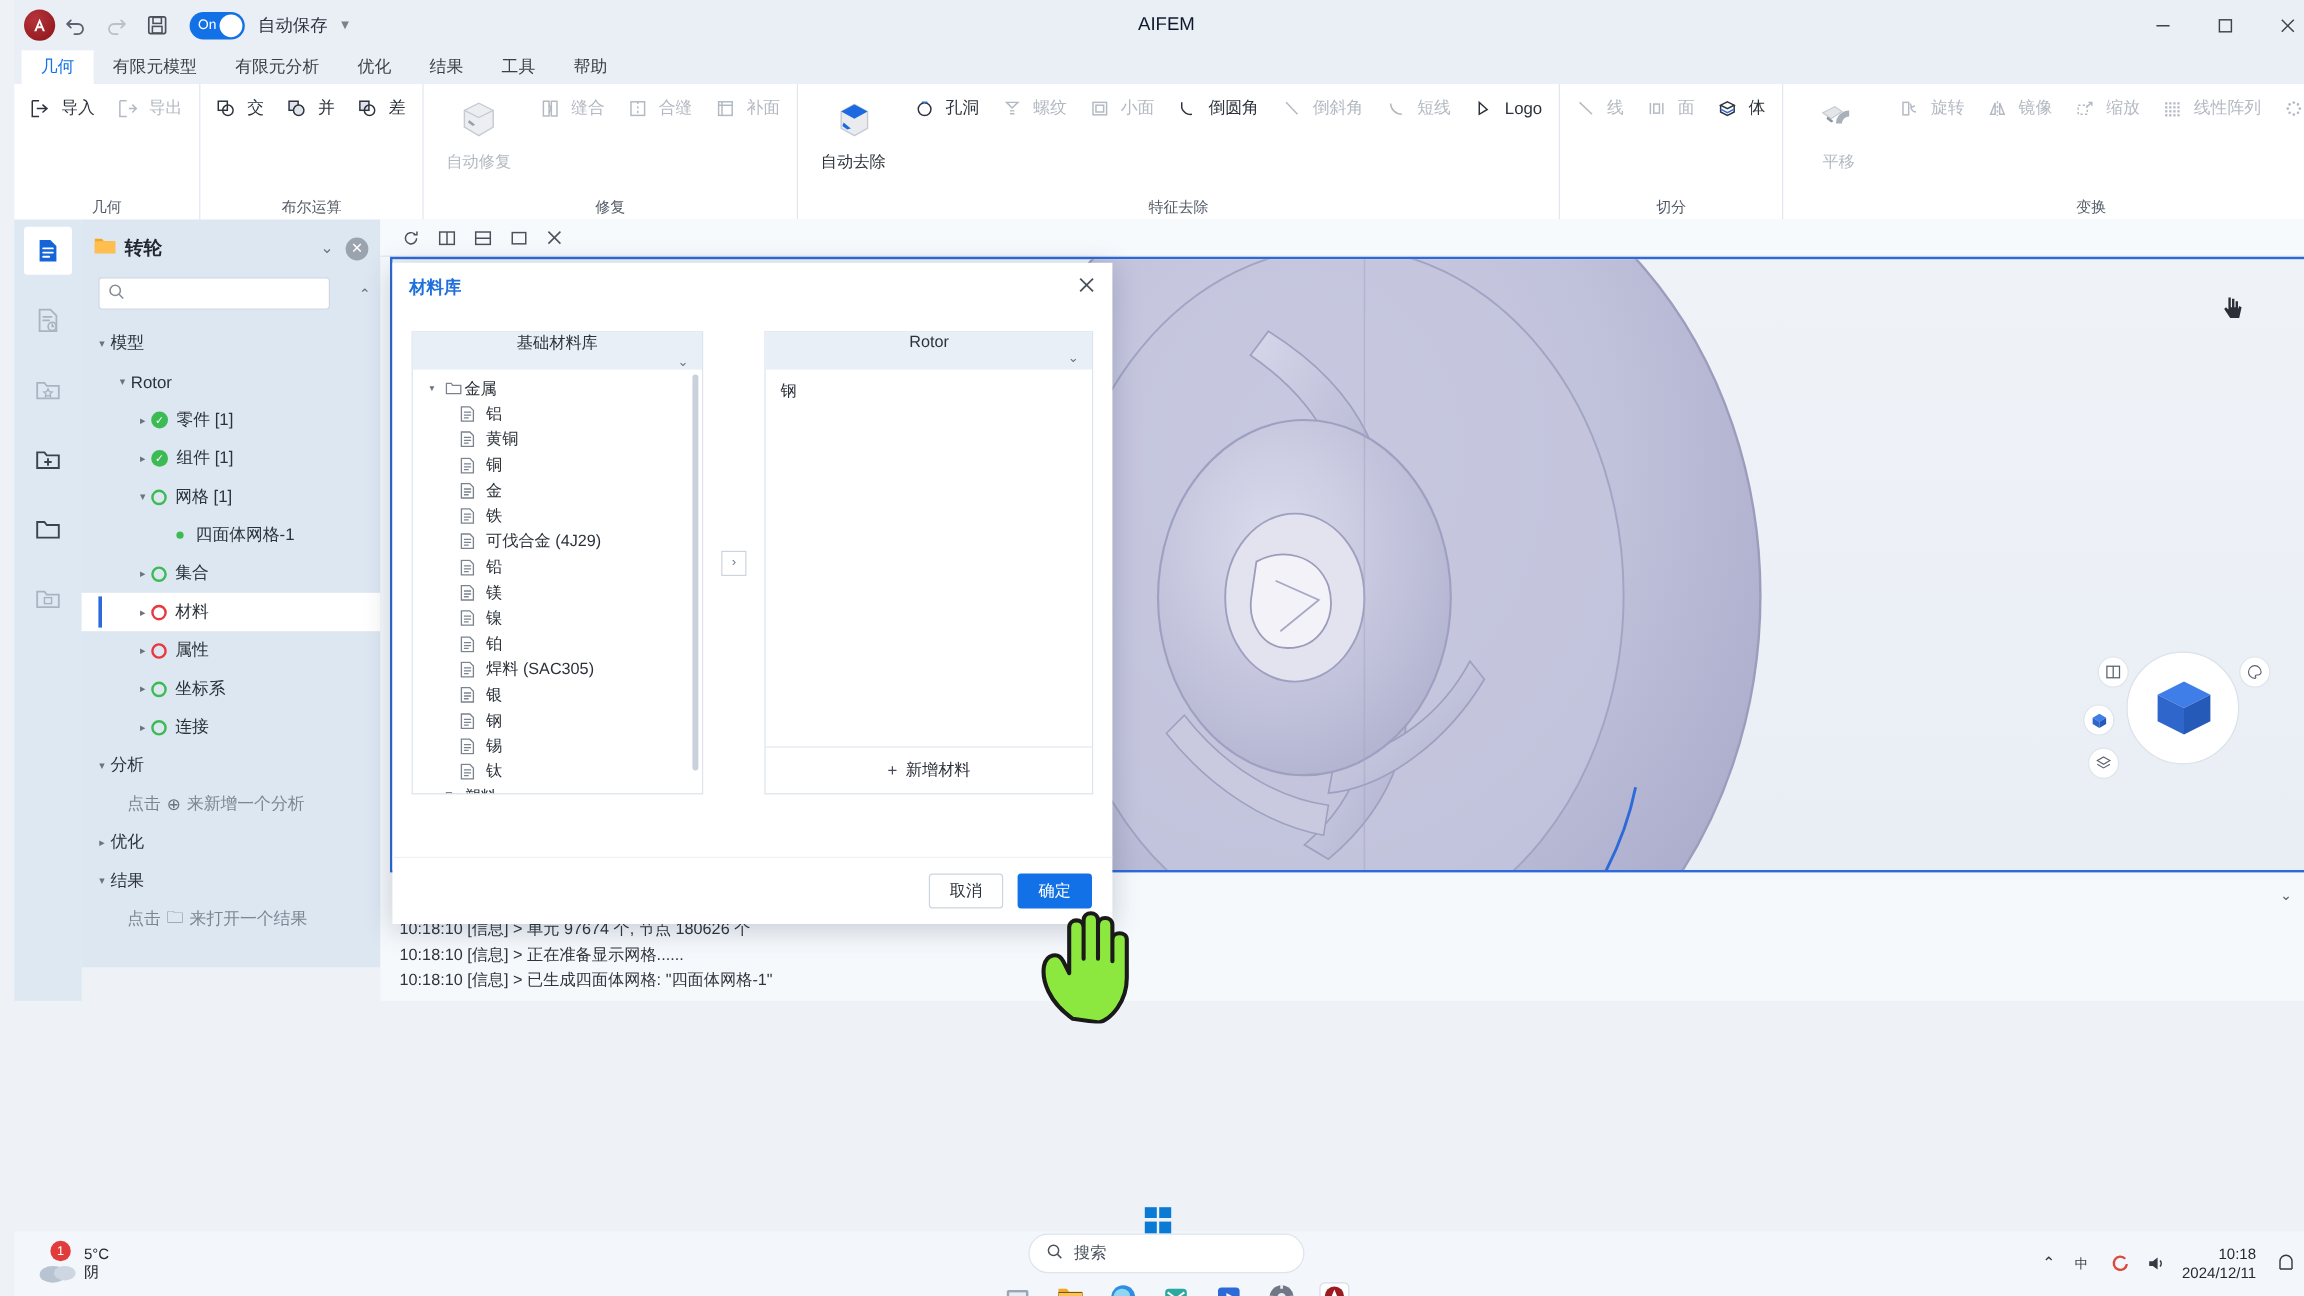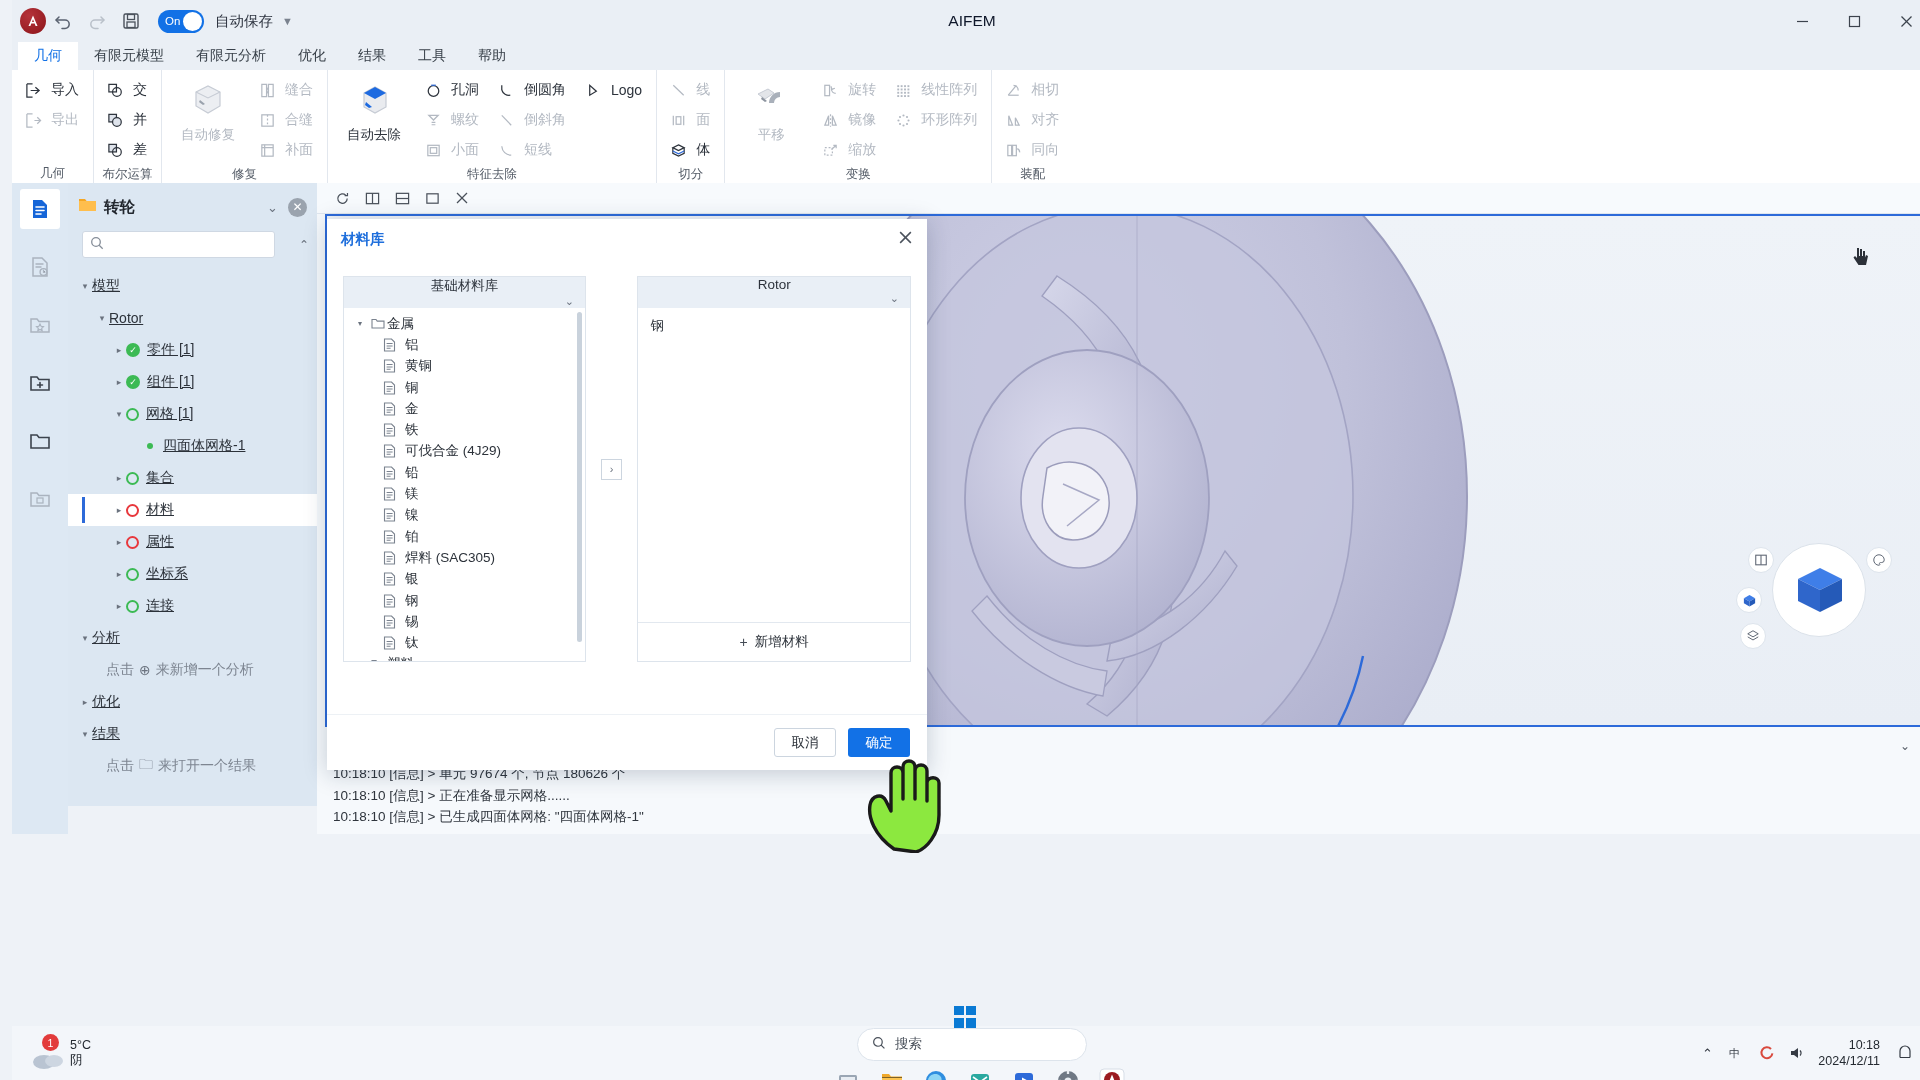--- a/index.html
+++ b/index.html
@@ -65,21 +65,21 @@
     position: absolute; top: 70px; left: 0; width: 1920px; height: 113px;
     background: #ffffff; display: flex; align-items: stretch;
   }
   .rgroup { position: relative; display: flex; flex-direction: column; padding: 0 4px; }
   .rgroup + .rgroup { border-left: 1px solid #e2e7ee; }
   .rgroup-body { flex: 1; display: flex; align-items: flex-start; padding-top: 5px; }
   .rgroup-label {
     height: 19px; text-align: center; font-size: 12.5px; color: #535b66;
     display: flex; align-items: center; justify-content: center;
   }
-  .rcol { display: flex; flex-direction: column; justify-content: flex-start; }
+  .rcol { display: flex; flex-direction: row; justify-content: flex-start; }
   .ritem {
     display: flex; align-items: center; height: 30px; padding: 0 10px 0 6px;
     font-size: 14px; color: #2d333c; white-space: nowrap;
   }
   .ritem.dis { color: #b3b9c2; }
   .ritem .gi { width: 22px; height: 20px; display: flex; align-items: center; justify-content: center; margin-right: 7px; }
   .ritem .gi svg { display: block; }
   .rbig {
     width: 84px; display: flex; flex-direction: column; align-items: center;
     justify-content: flex-start; padding-top: 4px;
@@ -126,21 +126,21 @@
   .tn.sel::before {
     content: ""; position: absolute; left: 14px; top: 3px; width: 3px; height: 26px;
     background: #2d6ad9;
   }
   .tn .arrow { width: 14px; color: #6b737f; font-size: 9px; display: flex; justify-content: center; }
   .tn .dot-g { width: 14px; height: 14px; border-radius: 50%; background: #3cba54; color: #fff;
     display: flex; align-items: center; justify-content: center; font-size: 9px; margin-right: 7px; }
   .tn .ring-g { width: 13px; height: 13px; border-radius: 50%; border: 2.2px solid #3cba54; margin-right: 7px; }
   .tn .ring-r { width: 13px; height: 13px; border-radius: 50%; border: 2.2px solid #e8383d; margin-right: 7px; }
   .tn .smalldot { width: 6px; height: 6px; border-radius: 50%; background: #3cba54; margin-right: 10px; margin-left: 4px; }
-  .tn .lbl { white-space: nowrap; text-decoration: underline; }
+  .tn .lbl { white-space: nowrap; }
   .tn .hint { color: #7d8591; }
   .tn .plusicon { color: #6b737f; margin: 0 5px; }
 
   
   .viewport-wrap {
     position: absolute; left: 305px; top: 183px; width: 1615px; height: 651px;
     background: #f6f9fc;
   }
   .vp-header {
     height: 31px; background: #f7fafd; display: flex; align-items: center;

